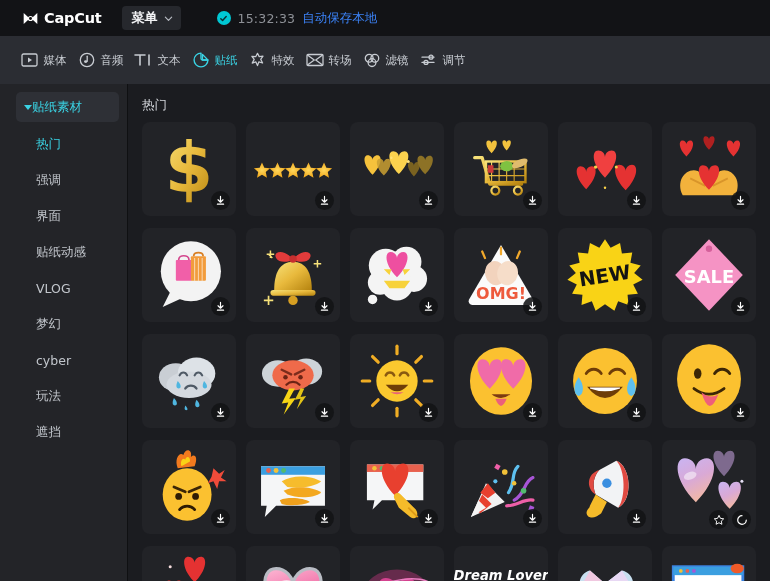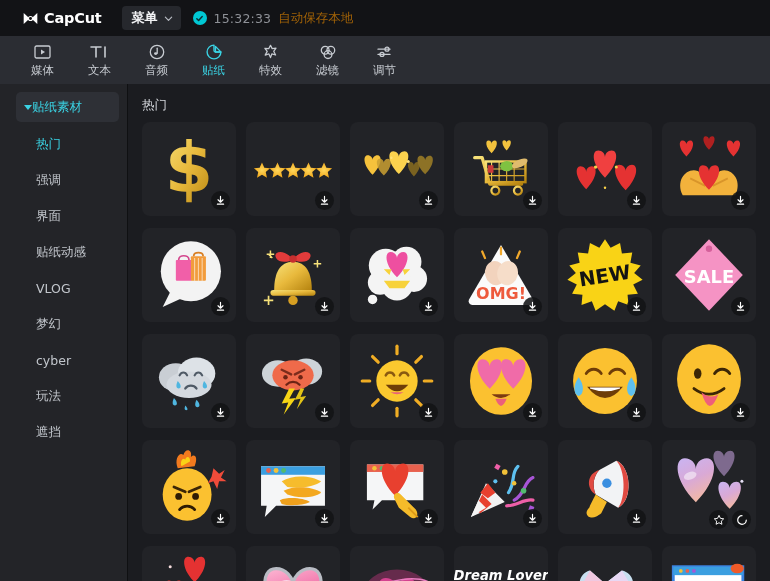--- a/index.html
+++ b/index.html
@@ -49,57 +49,56 @@
     padding: 0 8px 0 10px;
     cursor: pointer;
   }
   .menu-btn-label {
     color: #f2f3f5;
     font-size: 13px;
     font-weight: bold;
   }
   .chev { width: 9px; height: 9px; display:block; }
   .save-state {
-    margin-left: 12px;
+    margin-left: 36px;
     display: flex; align-items: center;
     gap: 7px;
   }
   .check-badge {
     width: 14px; height: 14px;
     border-radius: 50%;
     background: #00c8d4;
     display: flex; align-items: center; justify-content: center;
   }
   .check-badge svg { width: 9px; height: 9px; display:block; }
   .save-time {
     color: #8e9197;
     font-size: 12.5px;
     letter-spacing: 0.2px;
   }
   .save-label {
-    color: #a16207;
+    color: #3b82f6;
     font-size: 12.5px;
   }
 
   
   .navbar {
     height: 48px;
     background: #2b2d33;
     flex: 0 0 48px;
     display: flex;
     align-items: center;
     padding-left: 14px;
     position: relative;
     z-index: 2;
   }
   .navtab {
     width: 57px;
     height: 48px;
     display: flex;
-    flex-direction: column;
     align-items: center;
     justify-content: center;
     gap: 3px;
     cursor: pointer;
   }
   .navtab .nt-icon {
     height: 17px; width: 22px;
     display: flex; align-items: center; justify-content: center;
     color: #c8ccd2;
   }
@@ -263,53 +262,63 @@
         <span class="nt-icon">
           <svg width="17" height="14" viewBox="0 0 17 14">
             <rect x="1" y="1" width="15" height="12" rx="1.5" fill="none" stroke="currentColor" stroke-width="1.3"></rect>
             <path d="M7 4.4 L11 7 L7 9.6 Z" fill="currentColor"></path>
           </svg>
         </span>
         <span class="nt-label">媒体</span>
       </div>
       <div class="navtab">
         <span class="nt-icon">
-          <svg width="20" height="14" viewBox="0 0 20 14">
-            <path d="M1 2 L11 2 M6 2 L6 12" stroke="currentColor" stroke-width="1.6" fill="none" stroke-linecap="round"></path>
-            <path d="M15 2 L15 12" stroke="currentColor" stroke-width="1.6" fill="none" stroke-linecap="round"></path>
-          </svg>
-        </span>
-        <span class="nt-label">文本</span>
-      </div>
-      <div class="navtab">
-        <span class="nt-icon">
           <svg width="16" height="16" viewBox="0 0 16 16">
             <circle cx="8" cy="8" r="6.7" fill="none" stroke="currentColor" stroke-width="1.3"></circle>
             <path d="M8.2 4.2 L8.2 9.2" stroke="currentColor" stroke-width="1.3" fill="none" stroke-linecap="round"></path>
             <ellipse cx="6.7" cy="9.6" rx="1.7" ry="1.3" fill="currentColor"></ellipse>
           </svg>
         </span>
         <span class="nt-label">音频</span>
+      </div>
+      <div class="navtab">
+        <span class="nt-icon">
+          <svg width="20" height="14" viewBox="0 0 20 14">
+            <path d="M1 2 L11 2 M6 2 L6 12" stroke="currentColor" stroke-width="1.6" fill="none" stroke-linecap="round"></path>
+            <path d="M15 2 L15 12" stroke="currentColor" stroke-width="1.6" fill="none" stroke-linecap="round"></path>
+          </svg>
+        </span>
+        <span class="nt-label">文本</span>
       </div>
       <div class="navtab active">
         <span class="nt-icon">
           <svg width="16" height="16" viewBox="0 0 16 16">
             <path d="M8 1.1 A6.9 6.9 0 1 0 14.9 8 L9.4 8 A1.4 1.4 0 0 1 8 6.6 Z" fill="none" stroke="currentColor" stroke-width="1.4" stroke-linejoin="round"></path>
             <path d="M9.5 8 L14.9 8 L9.5 2.4 Z" fill="none" stroke="currentColor" stroke-width="1.3" stroke-linejoin="round"></path>
           </svg>
         </span>
         <span class="nt-label">贴纸</span>
       </div>
       <div class="navtab">
         <span class="nt-icon">
           <svg width="17" height="16" viewBox="0 0 17 16">
             <path d="M8.5 1.3 L10.2 4.6 L14 4.2 L11.7 7.3 L13.6 11 L9.9 9.8 L8.5 13.6 L6.9 9.9 L3.2 11.1 L5.2 7.4 L2.9 4.3 L6.7 4.7 Z" fill="none" stroke="currentColor" stroke-width="1.25" stroke-linejoin="round"></path>
           </svg>
         </span>
         <span class="nt-label">特效</span>
+      </div>
+      <div class="navtab">
+        <span class="nt-icon">
+          <svg width="18" height="14" viewBox="0 0 18 14">
+            <rect x="1" y="1.5" width="16" height="11" rx="1" fill="none" stroke="currentColor" stroke-width="1.3"></rect>
+            <path d="M1.4 2 L8.3 7 L1.4 12" fill="none" stroke="currentColor" stroke-width="1.3" stroke-linejoin="round"></path>
+            <path d="M16.6 2 L9.7 7 L16.6 12" fill="none" stroke="currentColor" stroke-width="1.3" stroke-linejoin="round"></path>
+          </svg>
+        </span>
+        <span class="nt-label">转场</span>
       </div>
       <div class="navtab">
         <span class="nt-icon">
           <svg width="18" height="15" viewBox="0 0 18 15">
             <circle cx="6.2" cy="5.2" r="3.9" fill="none" stroke="currentColor" stroke-width="1.3"></circle>
             <circle cx="11.8" cy="5.2" r="3.9" fill="none" stroke="currentColor" stroke-width="1.3"></circle>
             <circle cx="9" cy="9.6" r="3.9" fill="none" stroke="currentColor" stroke-width="1.3"></circle>
           </svg>
         </span>
         <span class="nt-label">滤镜</span>

